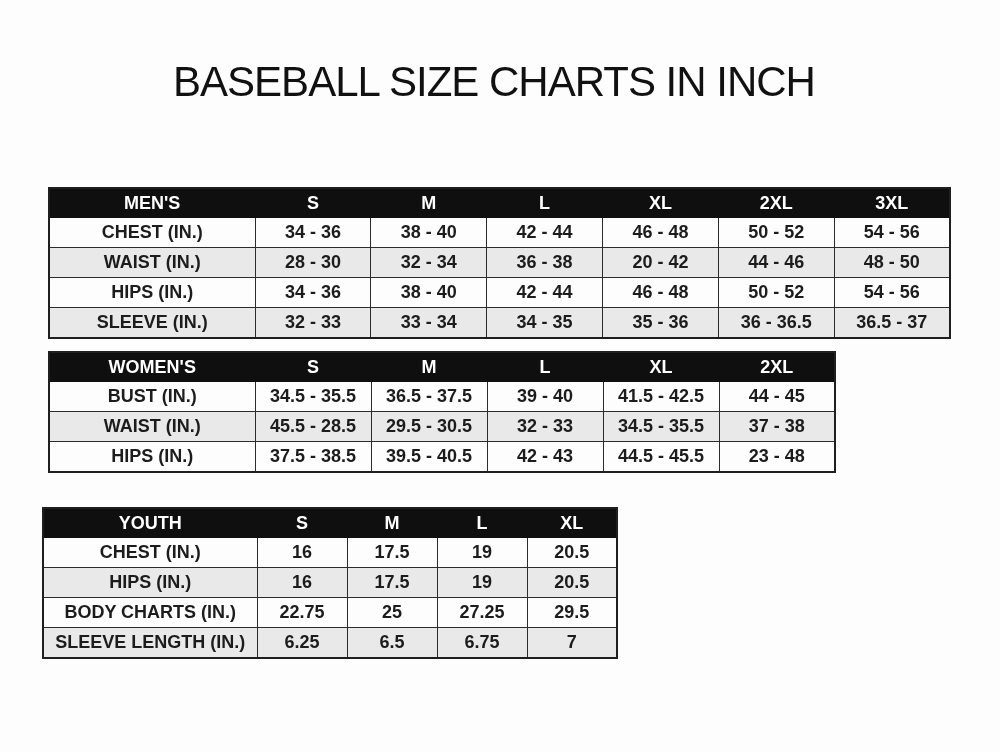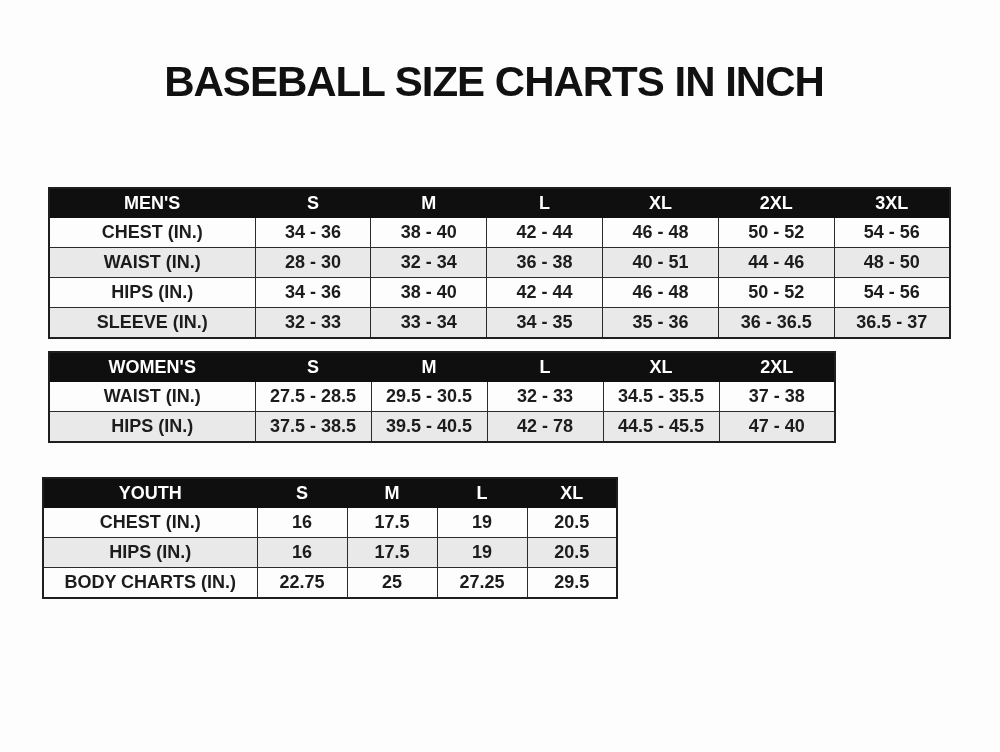--- a/index.html
+++ b/index.html
@@ -8,21 +8,21 @@
     height: 752px;
     background: #fdfdfd;
     font-family: "Liberation Sans", sans-serif;
     color: #161616;
     overflow: hidden;
   }
   .page-title {
     margin: 58px 12px 0 0;
     text-align: center;
     font-size: 42px;
-    font-weight: 700;
+    font-weight: 400;
     letter-spacing: -1px;
     line-height: 1.15;
     color: #111;
   }
   #tables { margin-top: 0; }
   table.size-table {
     border-collapse: collapse;
     table-layout: fixed;
     border: 2px solid #1f1f1f;
   }
@@ -92,21 +92,21 @@
             <td>42 - 44</td>
             <td>46 - 48</td>
             <td>50 - 52</td>
             <td>54 - 56</td>
           </tr>
           <tr>
             <td>WAIST (IN.)</td>
             <td>28 - 30</td>
             <td>32 - 34</td>
             <td>36 - 38</td>
-            <td>40 - 51</td>
+            <td>20 - 42</td>
             <td>44 - 46</td>
             <td>48 - 50</td>
           </tr>
           <tr>
             <td>HIPS (IN.)</td>
             <td>34 - 36</td>
             <td>38 - 40</td>
             <td>42 - 44</td>
             <td>46 - 48</td>
             <td>50 - 52</td>
@@ -137,34 +137,42 @@
             <th>WOMEN'S</th>
             <th>S</th>
             <th>M</th>
             <th>L</th>
             <th>XL</th>
             <th>2XL</th>
           </tr>
         </thead>
         <tbody>
           <tr>
+            <td>BUST (IN.)</td>
+            <td>34.5 - 35.5</td>
+            <td>36.5 - 37.5</td>
+            <td>39 - 40</td>
+            <td>41.5 - 42.5</td>
+            <td>44 - 45</td>
+          </tr>
+          <tr>
             <td>WAIST (IN.)</td>
-            <td>27.5 - 28.5</td>
+            <td>45.5 - 28.5</td>
             <td>29.5 - 30.5</td>
             <td>32 - 33</td>
             <td>34.5 - 35.5</td>
             <td>37 - 38</td>
           </tr>
           <tr>
             <td>HIPS (IN.)</td>
             <td>37.5 - 38.5</td>
             <td>39.5 - 40.5</td>
-            <td>42 - 78</td>
+            <td>42 - 43</td>
             <td>44.5 - 45.5</td>
-            <td>47 - 40</td>
+            <td>23 - 48</td>
           </tr>
         </tbody>
       </table>
       <table class="size-table youth">
         <colgroup>
           <col class="label-col">
           <col>
           <col>
           <col>
           <col>
@@ -192,17 +200,24 @@
             <td>17.5</td>
             <td>19</td>
             <td>20.5</td>
           </tr>
           <tr>
             <td>BODY CHARTS (IN.)</td>
             <td>22.75</td>
             <td>25</td>
             <td>27.25</td>
             <td>29.5</td>
+          </tr>
+          <tr>
+            <td>SLEEVE LENGTH (IN.)</td>
+            <td>6.25</td>
+            <td>6.5</td>
+            <td>6.75</td>
+            <td>7</td>
           </tr>
         </tbody>
       </table>
     </div>
 </div>
 
 </body></html>

